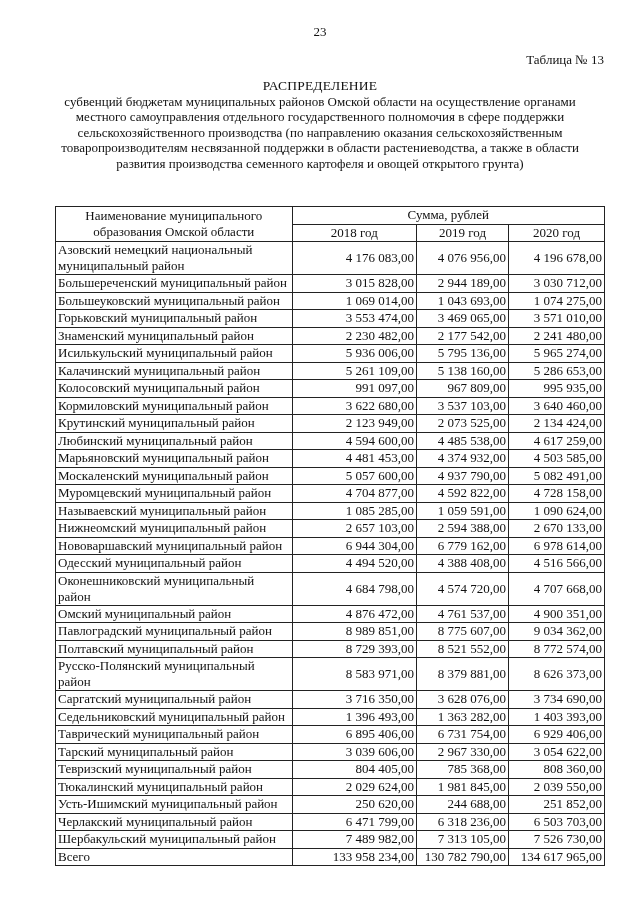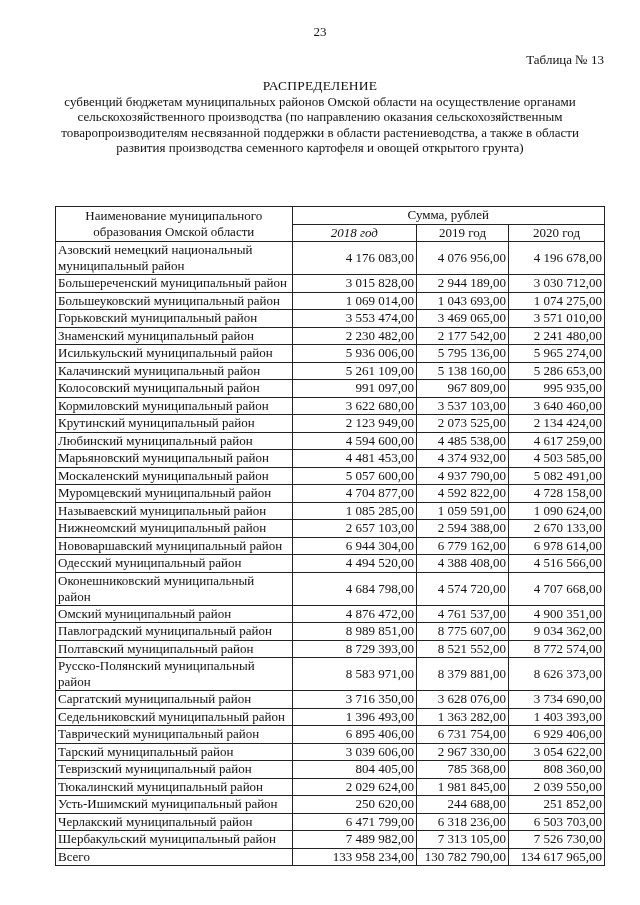--- a/index.html
+++ b/index.html
@@ -7,31 +7,32 @@
          font-family:"Liberation Serif", "DejaVu Serif", serif; color:#111; }
   .page-num { position:absolute; top:24px; left:0; width:640px; text-align:center; font-size:13px;font-family:Liberation Serif, serif; }
   .table-no { position:absolute; top:52px; right:36px; font-size:13px; }
   .title-block { position:absolute; top:78px; left:40px; width:560px; text-align:center; font-size:13px; line-height:15.6px; }
   .title-block .heading { font-size:13.5px; letter-spacing:0.2px; }
   table.dist { position:absolute; top:206px; left:55px; width:550px; border-collapse:collapse; font-size:13px; }
   table.dist td, table.dist th { border:1px solid #222; padding:0 2px; font-weight:normal; line-height:16px; height:16.5px; }
   table.dist th { text-align:center; }
   .col-name { width:234px; text-align:left; }
   .col-num { text-align:right; }
-  .c2018 { width:121px;font-style:italic; } .c2019 { width:88px;margin-left:16px; } .c2020 { width:92px; }
+  .c2018 { width:121px; } .c2019 { width:88px;margin-left:16px; } .c2020 { width:92px; }
 </style>
 </head>
 <body>
 
 <div class="page-num">23</div>
 <div class="table-no">Таблица № 13</div>
 
 <div class="title-block">
   <div class="heading">РАСПРЕДЕЛЕНИЕ</div>
   <div>субвенций бюджетам муниципальных районов Омской области на осуществление органами</div>
+  <div>местного самоуправления отдельного государственного полномочия в сфере поддержки</div>
   <div>сельскохозяйственного производства (по направлению оказания сельскохозяйственным</div>
   <div>товаропроизводителям несвязанной поддержки в области растениеводства, а также в области</div>
   <div>развития производства семенного картофеля и овощей открытого грунта)</div>
 </div>
 
 <table class="dist">
   <thead>
     <tr>
       <th class="col-name" rowspan="2" style="line-height:16px;">Наименование муниципального образования Омской области</th>
       <th colspan="3">Сумма, рублей</th>

